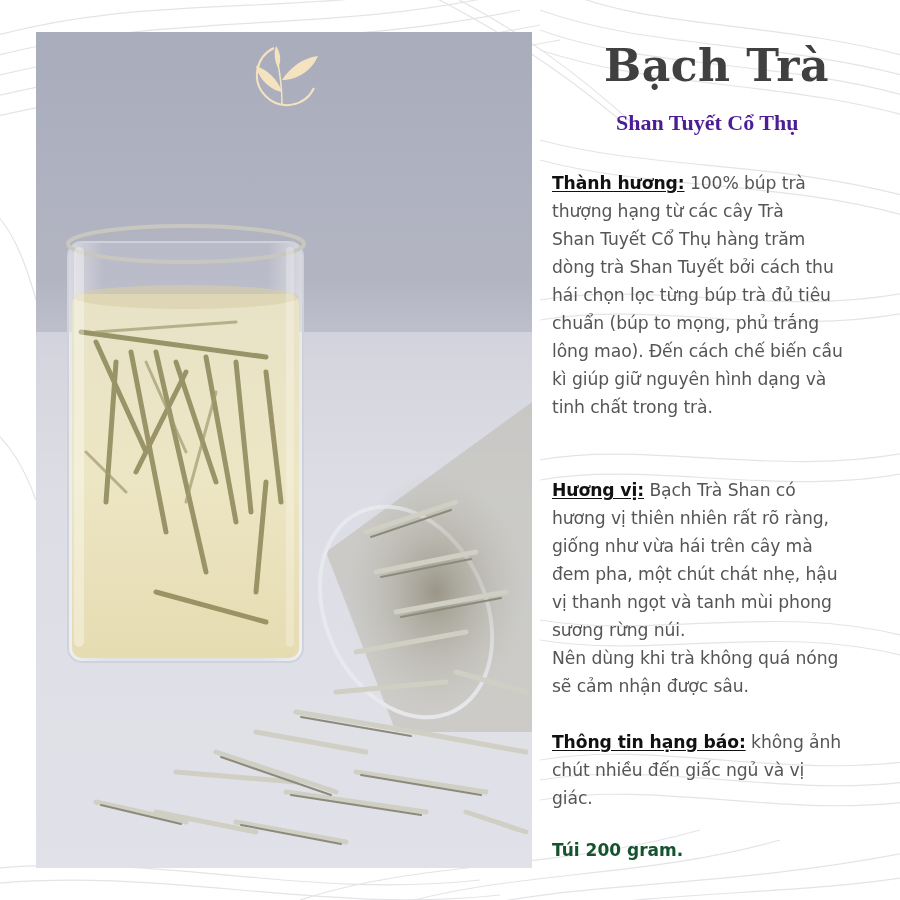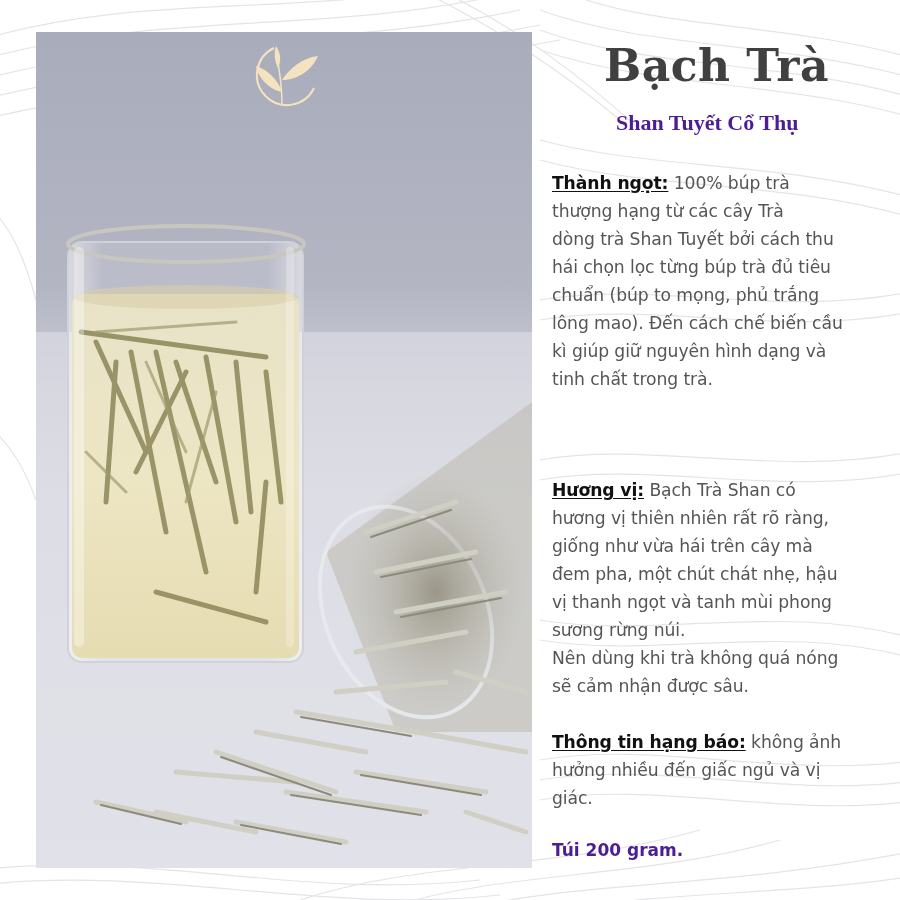--- a/index.html
+++ b/index.html
@@ -71,21 +71,21 @@
     .line { display: block; white-space: nowrap; }
     .sec1 { top: 169px; }
     .sec2 { top: 476px; }
     .sec3 { top: 728px; }
     .footer-note {
       position: absolute;
       left: 552px; top: 840px;
       font-family: "DejaVu Sans", sans-serif;
       font-weight: bold;
       font-size: 17px;
-      color: #4c1d95;
+      color: #14532d;
       z-index: 2;
     }
   </style>
 </head>
 <body>
 
 <svg class="bg-waves" width="900" height="900" viewBox="0 0 900 900">
   <g fill="none" stroke="#e4e4e8" stroke-width="1.2">
     <path d="M-20 40 C 150 -10, 300 20, 480 -20"></path>
     <path d="M-20 60 C 160 10, 320 35, 500 -5"></path>
@@ -217,22 +217,23 @@
   <path d="M38 62 C 38 45, 36 30, 32 10" fill="none" stroke="#f5e3c0" stroke-width="1.5"></path>
   <path d="M38 50 C 26 48, 14 36, 12 24 C 24 28, 34 38, 38 50 Z" fill="#f5e3c0"></path>
   <path d="M38 38 C 46 26, 58 16, 74 14 C 68 28, 54 38, 38 38 Z" fill="#f5e3c0"></path>
   <path d="M34 26 C 30 18, 30 10, 32 4 C 36 10, 38 18, 34 26 Z" fill="#f5e3c0"></path>
 </svg>
 
 <div class="title">Bạch Trà</div>
 <div class="subtitle">Shan Tuyết Cổ Thụ</div>
 
 <div class="section sec1">
-  <span class="line"><span class="label">Thành ngọt:</span><span> 100% búp trà</span></span>
+  <span class="line"><span class="label">Thành hương:</span><span> 100% búp trà</span></span>
   <span class="line">thượng hạng từ các cây Trà</span>
+  <span class="line">Shan Tuyết Cổ Thụ hàng trăm</span>
   <span class="line">dòng trà Shan Tuyết bởi cách thu</span>
   <span class="line">hái chọn lọc từng búp trà đủ tiêu</span>
   <span class="line">chuẩn (búp to mọng, phủ trắng</span>
   <span class="line">lông mao). Đến cách chế biến cầu</span>
   <span class="line">kì giúp giữ nguyên hình dạng và</span>
   <span class="line">tinh chất trong trà.</span>
 </div>
 
 <div class="section sec2">
   <span class="line"><span class="label">Hương vị:</span><span> Bạch Trà Shan có</span></span>
@@ -240,17 +241,17 @@
   <span class="line">giống như vừa hái trên cây mà</span>
   <span class="line">đem pha, một chút chát nhẹ, hậu</span>
   <span class="line">vị thanh ngọt và tanh mùi phong</span>
   <span class="line">sương rừng núi.</span>
   <span class="line">Nên dùng khi trà không quá nóng</span>
   <span class="line">sẽ cảm nhận được sâu.</span>
 </div>
 
 <div class="section sec3">
   <span class="line"><span class="label">Thông tin hạng báo:</span><span> không ảnh</span></span>
-  <span class="line">hưởng nhiều đến giấc ngủ và vị</span>
+  <span class="line">chút nhiều đến giấc ngủ và vị</span>
   <span class="line">giác.</span>
 </div>
 
 <div class="footer-note">Túi 200 gram.</div>
 
 </body></html>

